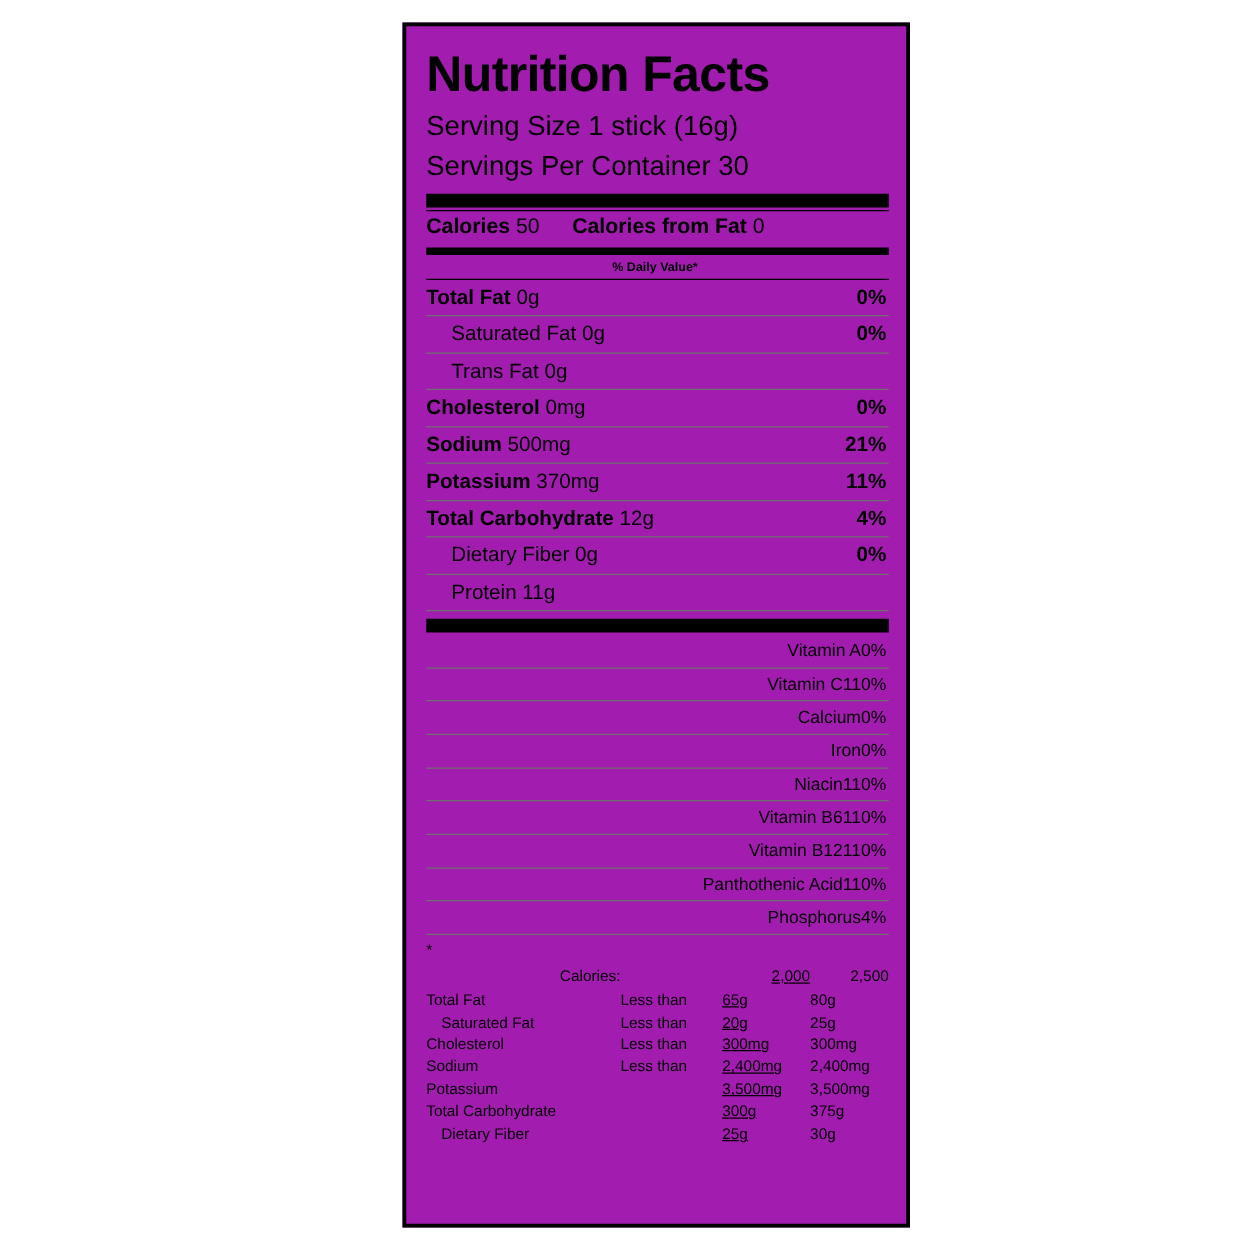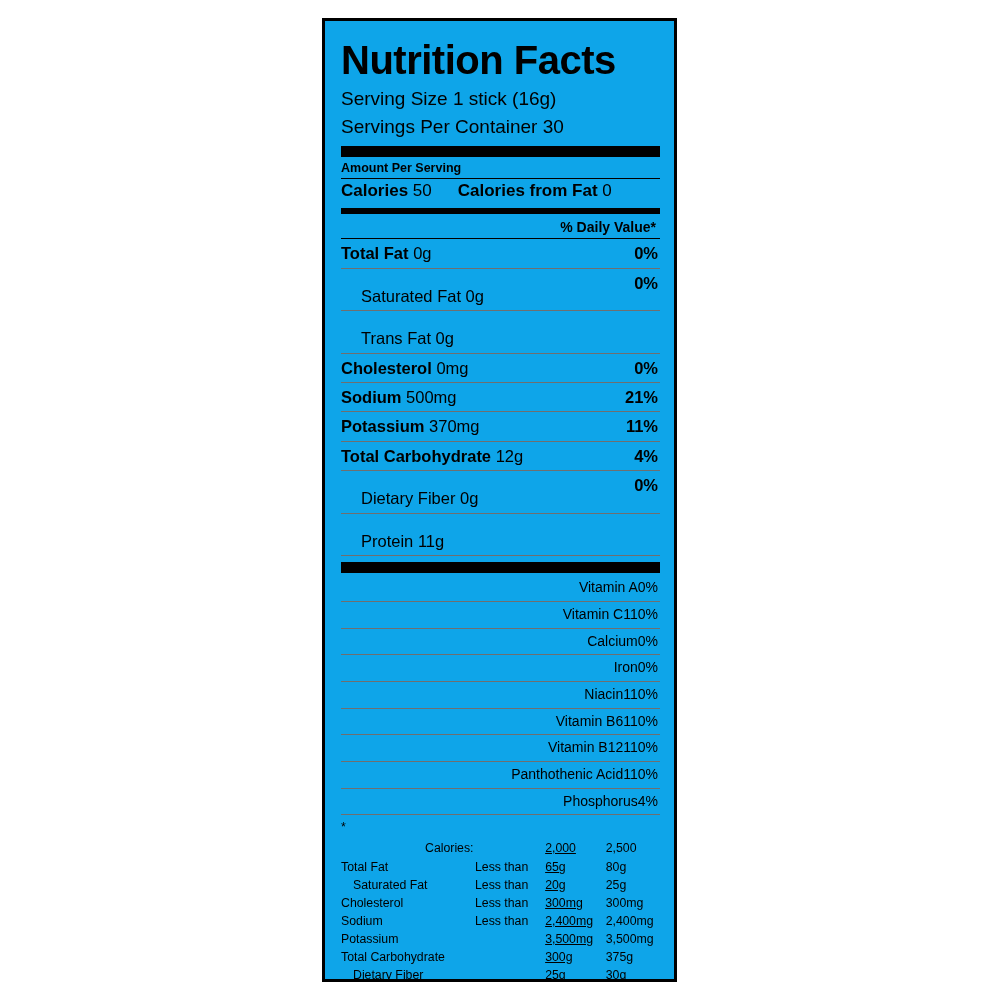--- a/index.html
+++ b/index.html
@@ -13,39 +13,39 @@
     font-family: "Liberation Sans", sans-serif;
     color: #000000;
     position: relative;
     overflow: hidden;
   }
 
   .panel {
     position: absolute;
     left: 322px;
     top: 18px;
-    width: 355px;
+    width: 406px;
     height: 964px;
     border: 3px solid #000000;
-    background: #0ea5e9;
+    background: #a21caf;
     box-sizing: border-box;
     padding: 12px 14px 10px 16px;
   }
 
   .title {
     font-size: 40px;
     font-weight: bold;
     letter-spacing: -0.5px;
     line-height: 1.05;
     margin: 6px 0 4px 0;
     white-space: nowrap;
   }
 
   .serving-line {
-    font-size: 19px;
+    font-size: 22px;
     line-height: 1.45;
     white-space: nowrap;
   }
 
   .rule-thick {
     border-top: 11px solid #000000;
     margin: 6px 0 2px 0;
   }
   .rule-med {
     border-top: 6px solid #000000;
@@ -70,38 +70,38 @@
     display: flex;
     align-items: baseline;
     font-size: 17px;
     font-weight: bold;
     padding: 2px 0 4px 0;
   }
   .calories-row .cal-left { margin-right: 26px; }
   .calories-row .val { font-weight: normal; }
 
   .dv-header {
-    text-align: right;
-    font-size: 14px;
+    text-align: center;
+    font-size: 10px;
     font-weight: bold;
     padding: 3px 4px 3px 0;
   }
 
   .nut-row {
     display: flex;
     justify-content: space-between;
     align-items: flex-start;
     font-size: 16.5px;
     padding: 5px 2px 5px 0;
     line-height: 1.12;
   }
   .nut-row .label { white-space: nowrap; }
   .nut-row .label b { font-weight: bold; }
   .nut-row .pct { font-weight: bold; white-space: nowrap; }
-  .nut-row.indent .label { padding-left: 20px; margin-top: 13px; }
+  .nut-row.indent .label { padding-left: 20px; }
 
   .vit-row {
     display: flex;
     justify-content: flex-end;
     align-items: baseline;
     font-size: 14px;
     padding: 5px 2px 5px 0;
     line-height: 1.12;
   }
   .vit-row .pct { font-weight: normal; }
@@ -122,37 +122,36 @@
   }
   .dv-table td {
     padding: 1px 0;
     vertical-align: top;
     white-space: nowrap;
   }
   .dv-table td.c-name { width: 42%; }
   .dv-table td.c-less { width: 22%; }
   .dv-table td.c-2000 { width: 19%; text-decoration: underline; }
   .dv-table td.c-2500 { width: 17%; }
-  .dv-table tr.head td { padding-bottom: 2px; }
+  .dv-table tr.head td { padding-bottom: 2px; text-align: right; }
   .dv-table td.c-name.sub { padding-left: 12px; }
   .dv-table td.c-name.head-pad { padding-left: 84px; }
 </style>
 </head>
 <body>
 
 <div class="panel">
 
   <div class="title">Nutrition Facts</div>
 
   <div class="serving-line">Serving Size 1 stick (16g)</div>
   <div class="serving-line">Servings Per Container 30</div>
 
   <div class="rule-thick"></div>
 
-  <div class="amount-per">Amount Per Serving</div>
 
   <div class="rule-thin"></div>
 
   <div class="calories-row">
     <span class="cal-left">
       <span>Calories</span>
       <span class="val">50</span>
     </span>
     <span>
       <span>Calories from Fat</span>

